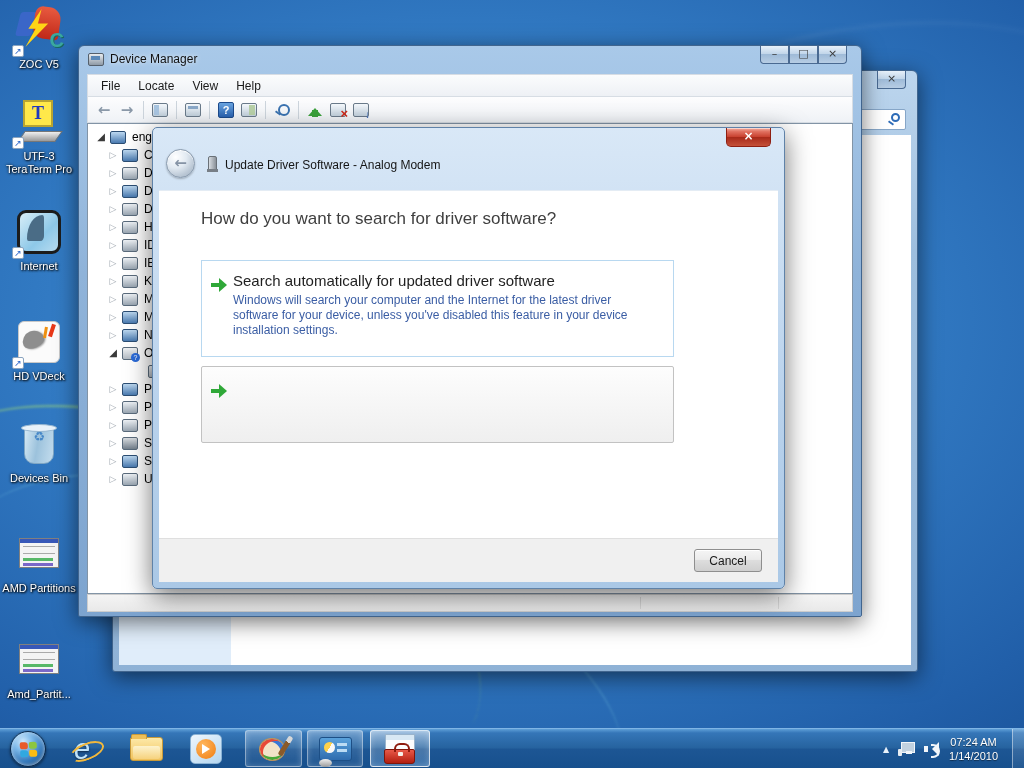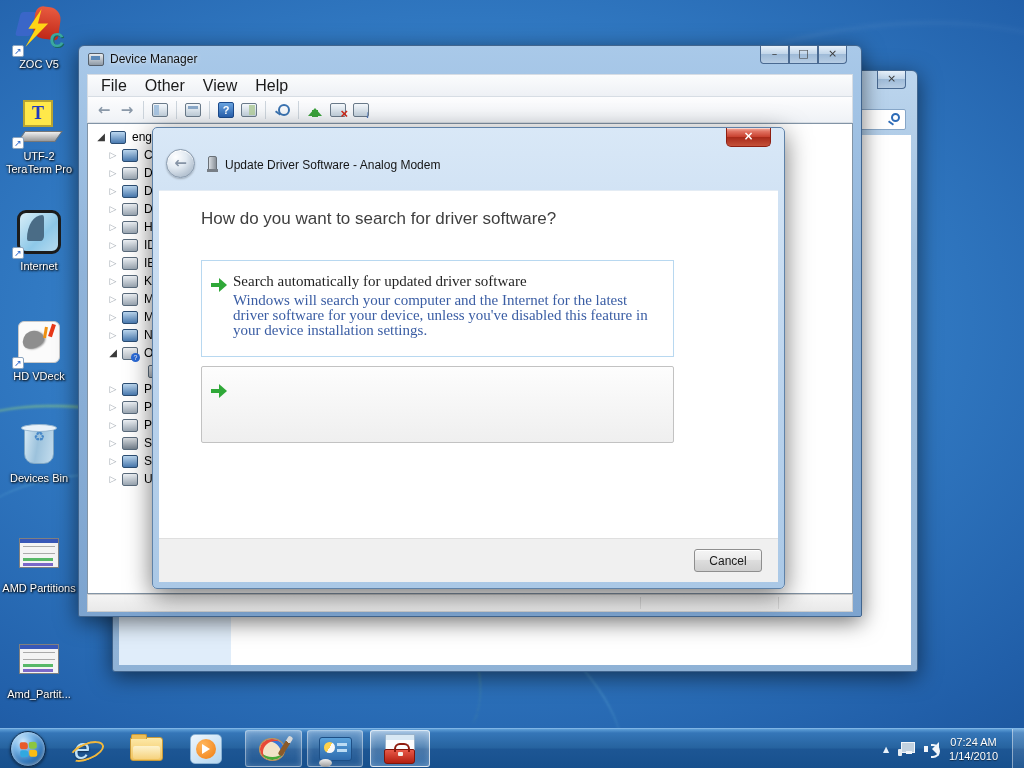--- a/index.html
+++ b/index.html
@@ -71,21 +71,21 @@
   .bwin .bcontent{position:absolute;left:6px;right:6px;top:64px;bottom:6px;background:#fff;}
   .bwin .navpane{position:absolute;left:0;top:0;bottom:0;width:112px;background:#e0edfa;}
 
   
   .dmwin { left:78px; top:45px; width:784px; height:572px; z-index:3;
            background:linear-gradient(#a9c9e9,#8fb3d9 40%,#7da4cf); border-radius:6px 6px 2px 2px; }
   .dm-titlebar{position:absolute;left:0;top:0;right:0;height:17px;padding-left:29px;}
   .dm-ticon{position:absolute;left:9px;top:7px;width:16px;height:13px;background:linear-gradient(#e8ecf0,#8e9aa6);border:1px solid #55606c;border-radius:2px;}
   .dm-ticon::after{content:"";position:absolute;left:2px;top:2px;width:9px;height:4px;background:#5a88b8;}
   .dm-title{position:absolute;left:31px;top:6px;font-size:12px;color:#101010;text-shadow:0 0 5px rgba(255,255,255,.9);}
-  .dm-menubar{position:absolute;left:8px;right:8px;top:28px;height:22px;background:linear-gradient(#fbfcfd,#eef1f5);border:1px solid #d7dde4;border-bottom:none;font-size:16px;color:#1a1a1a;display:flex;align-items:center;padding-left:4px;}
+  .dm-menubar{position:absolute;left:8px;right:8px;top:28px;height:22px;background:linear-gradient(#fbfcfd,#eef1f5);border:1px solid #d7dde4;border-bottom:none;font-size:12px;color:#1a1a1a;display:flex;align-items:center;padding-left:4px;}
   .dm-menubar span{padding:2px 9px;}
   .dm-toolbar{position:absolute;left:8px;right:8px;top:50px;height:27px;background:linear-gradient(#fdfdfe,#eff2f6);border:1px solid #d7dde4;display:flex;align-items:center;padding-left:6px;gap:3px;}
   .tbico{width:20px;height:20px;display:inline-flex;align-items:center;justify-content:center;position:relative;}
   .tbsep{width:1px;height:18px;background:#ccd4dc;margin:0 3px;}
   .nav-ar{font-size:15px;font-weight:bold;color:#8a98a8;}
   .sqico{width:16px;height:14px;border:1px solid #6a7a8a;background:linear-gradient(#f4f8fc,#c2d0dc);position:relative;border-radius:2px;}
   .sqico.console::after{content:"";position:absolute;left:1px;top:1px;width:5px;height:10px;background:#a8c4e0;}
   .sqico.props::after{content:"";position:absolute;left:2px;top:2px;width:10px;height:3px;background:#8aa8c8;}
   .sqico.items::after{content:"";position:absolute;right:1px;top:1px;width:6px;height:10px;background:#b8d0a8;}
   .helpico{width:16px;height:16px;background:linear-gradient(#6aa4e0,#2a62b0);border:1px solid #1c4a8c;border-radius:2px;color:#fff;font-size:11px;font-weight:bold;line-height:15px;text-align:center;}
@@ -135,25 +135,25 @@
   .drv-icon::after{content:"";position:absolute;left:-2px;bottom:-1px;width:11px;height:3px;background:#777e86;}
   .dlg-title{position:absolute;left:66px;top:24px;font-size:12px;color:#151515;}
   .dlg-content{position:absolute;left:6px;right:6px;top:62px;bottom:6px;background:#fff;border-top:1px solid #e4ecf4;}
   .dlg-heading{position:absolute;left:42px;top:18px;font-size:17px;color:#404040;}
   .opt{position:absolute;left:42px;width:473px;cursor:pointer;}
   .opt1{top:69px;height:97px;border:1px solid #b8d8f0;background:#fff;}
   .opt2{top:175px;height:77px;border:1px solid #c2c2c2;background:linear-gradient(#fdfdfd,#efefef);border-radius:2px;}
   .go-arrow{position:absolute;left:9px;top:17px;width:16px;height:14px;}
   .go-arrow::before{content:"";position:absolute;left:0;top:5px;width:8px;height:4px;background:#2fa838;}
   .go-arrow::after{content:"";position:absolute;left:8px;top:0;border:7px solid transparent;border-left:8px solid #2fa838;}
-  .opt-text{margin:10px 14px 0 31px;font-family:Liberation Serif, serif;}
+  .opt-text{margin:10px 14px 0 31px;}
   .opt-title{font-size:15px;line-height:20px;}
   .opt1 .opt-title{color:#1f1f1f;}
   .opt2 .opt-title{color:#2667cf;}
-  .opt-desc{font-size:15px;line-height:15px;color:#3a5da4;margin-top:2px;max-width:442px;}
+  .opt-desc{font-size:12px;line-height:15px;color:#3a5da4;margin-top:2px;max-width:442px;}
   .dlg-footer{position:absolute;left:0;right:0;bottom:0;height:44px;background:#f0f0f0;border-top:1px solid #dfdfdf;}
   .btn-cancel{position:absolute;right:16px;top:10px;width:68px;height:23px;font-size:12px;color:#1a1a1a;
               background:linear-gradient(#f5f5f5,#ebebeb 45%,#dddddd 50%,#cfcfcf);border:1px solid #8e8e8e;border-radius:3px;
               box-shadow:inset 0 1px 0 #fff;font-family:"Liberation Sans",sans-serif;}
 
   
   .taskbar{position:absolute;left:0;bottom:0;width:1024px;height:40px;z-index:10;
            background:linear-gradient(#5fa0d8 0%,#3576b8 10%,#26639f 48%,#1d5694 52%,#17508d 100%);
            border-top:1px solid #7fb5e5;display:flex;align-items:center;}
   .orb{position:absolute;left:10px;top:2px;width:36px;height:36px;border-radius:50%;border:1px solid #0d2a4a;
@@ -223,21 +223,21 @@
   <div class="lbl">ZOC V5</div>
 </div>
 <div class="dicon" style="top:98px;">
   <div class="art">
       <span class="tt-sq">
         <span>T</span>
       </span>
       <span class="tt-kb"></span>
       <span class="scut glyph">↗</span>
     </div>
-  <div class="lbl">UTF-2 TeraTerm Pro</div>
+  <div class="lbl">UTF-3 TeraTerm Pro</div>
 </div>
 <div class="dicon" style="top:208px;">
   <div class="art">
       <span class="ws-sq"></span>
       <span class="ws-fin"></span>
       <span class="scut glyph">↗</span>
     </div>
   <div class="lbl">Internet</div>
 </div>
 <div class="dicon" style="top:318px;">
@@ -296,21 +296,21 @@
     <span class="dm-ticon"></span>
     <span class="dm-title">Device Manager</span>
     <div class="capbtns" style="right:14px;">
       <div class="capbtn glyph">–</div>
       <div class="capbtn glyph">□</div>
       <div class="capbtn glyph">×</div>
     </div>
   </div>
   <div class="dm-menubar">
     <span>File</span>
-    <span>Other</span>
+    <span>Locate</span>
     <span>View</span>
     <span>Help</span>
   </div>
   <div class="dm-toolbar">
     <span class="tbico">
         <span class="nav-ar glyph">←</span>
       </span>
     <span class="tbico">
         <span class="nav-ar glyph">→</span>
       </span>

